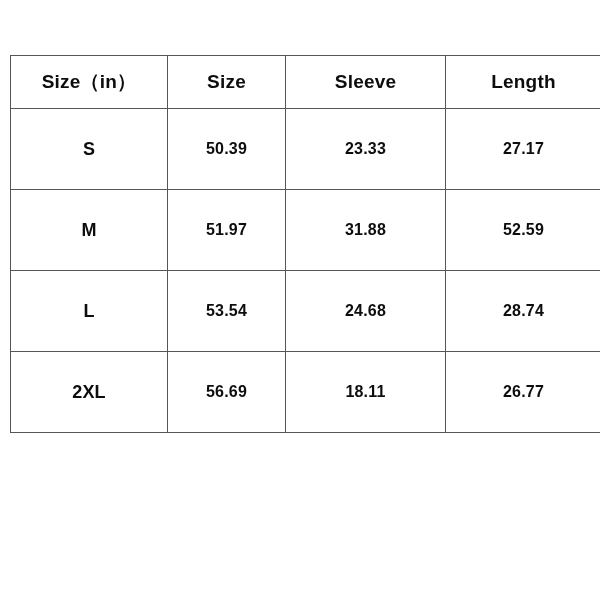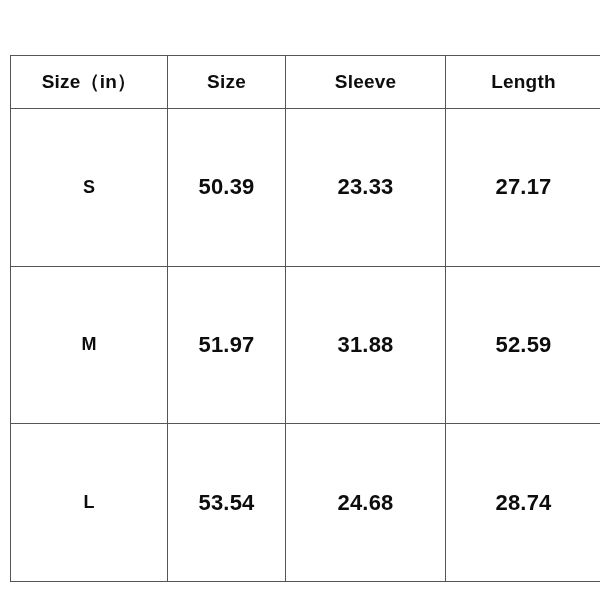--- a/index.html
+++ b/index.html
@@ -22,21 +22,21 @@
     background: #ffffff;
     box-sizing: border-box;
   }
 
   
   .chart-table-wrap {
     position: absolute;
     left: 4px;
     top: 55px;
     width: 591px;
-    height: 527px;
+    height: 344px;
     padding-left: 6px;
   }
 
   table.size-table {
     width: 100%;
     height: 100%;
     border-collapse: collapse;
     table-layout: fixed;
     background: #ffffff;
   }
@@ -61,21 +61,21 @@
   col.col-length { width: 156px; }
 
   thead tr.header-row th {
     height: 52px;
     font-size: 19px;
     letter-spacing: 0.2px;
   }
 
   tbody tr.data-row td {
     height: 80px;
-    font-size: 22px;
+    font-size: 16px;
     letter-spacing: 0.2px;
   }
 
   tbody tr.data-row td.size-cell {
     font-size: 18px;
   }
 </style>
 </head>
 <body>
 
@@ -108,16 +108,22 @@
           <td>51.97</td>
           <td>31.88</td>
           <td>52.59</td>
         </tr>
         <tr class="data-row">
           <td class="size-cell">L</td>
           <td>53.54</td>
           <td>24.68</td>
           <td>28.74</td>
         </tr>
+        <tr class="data-row">
+          <td class="size-cell">2XL</td>
+          <td>56.69</td>
+          <td>18.11</td>
+          <td>26.77</td>
+        </tr>
       </tbody>
     </table>
   </div>
 </div>
 
 </body></html>

